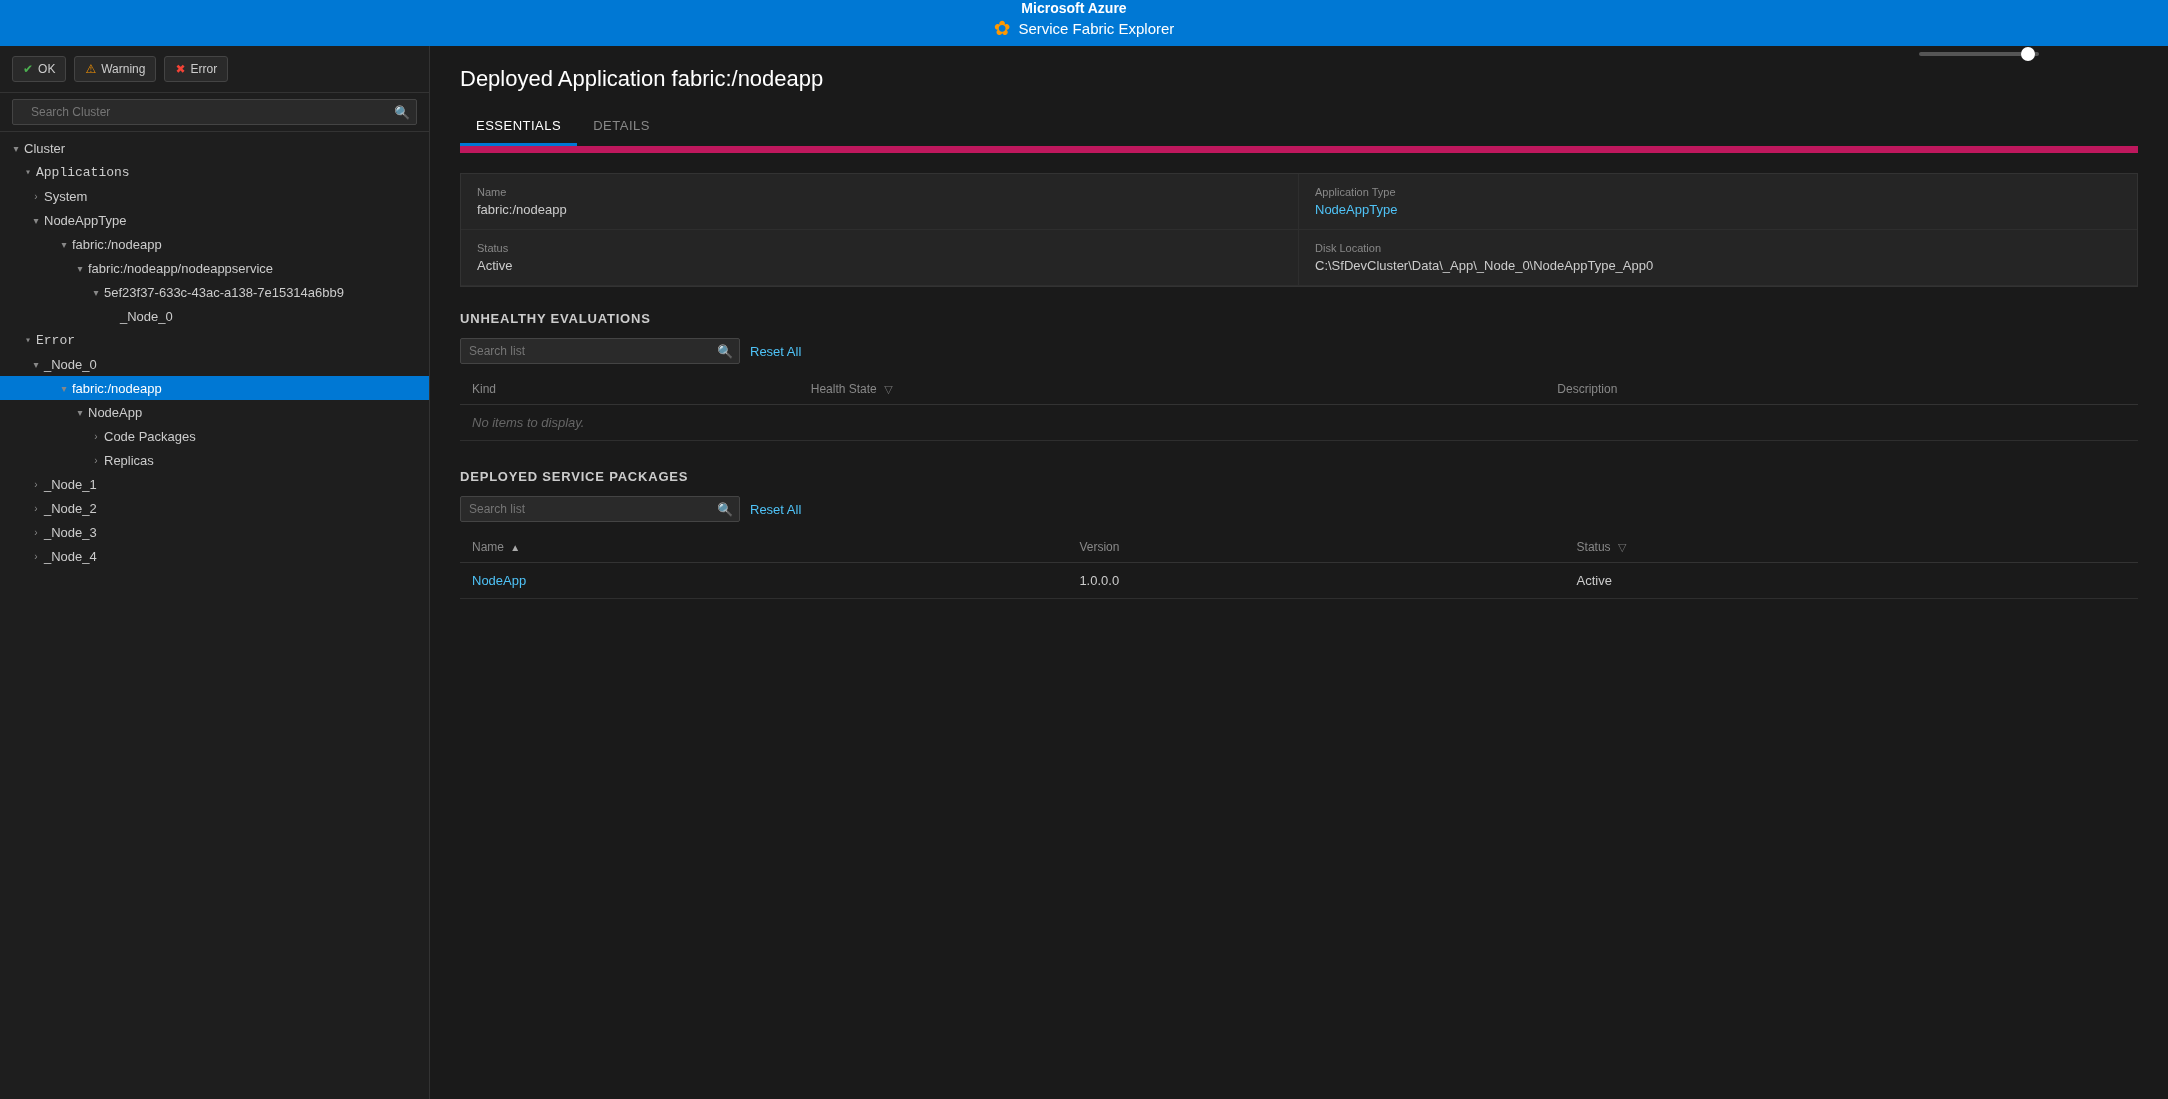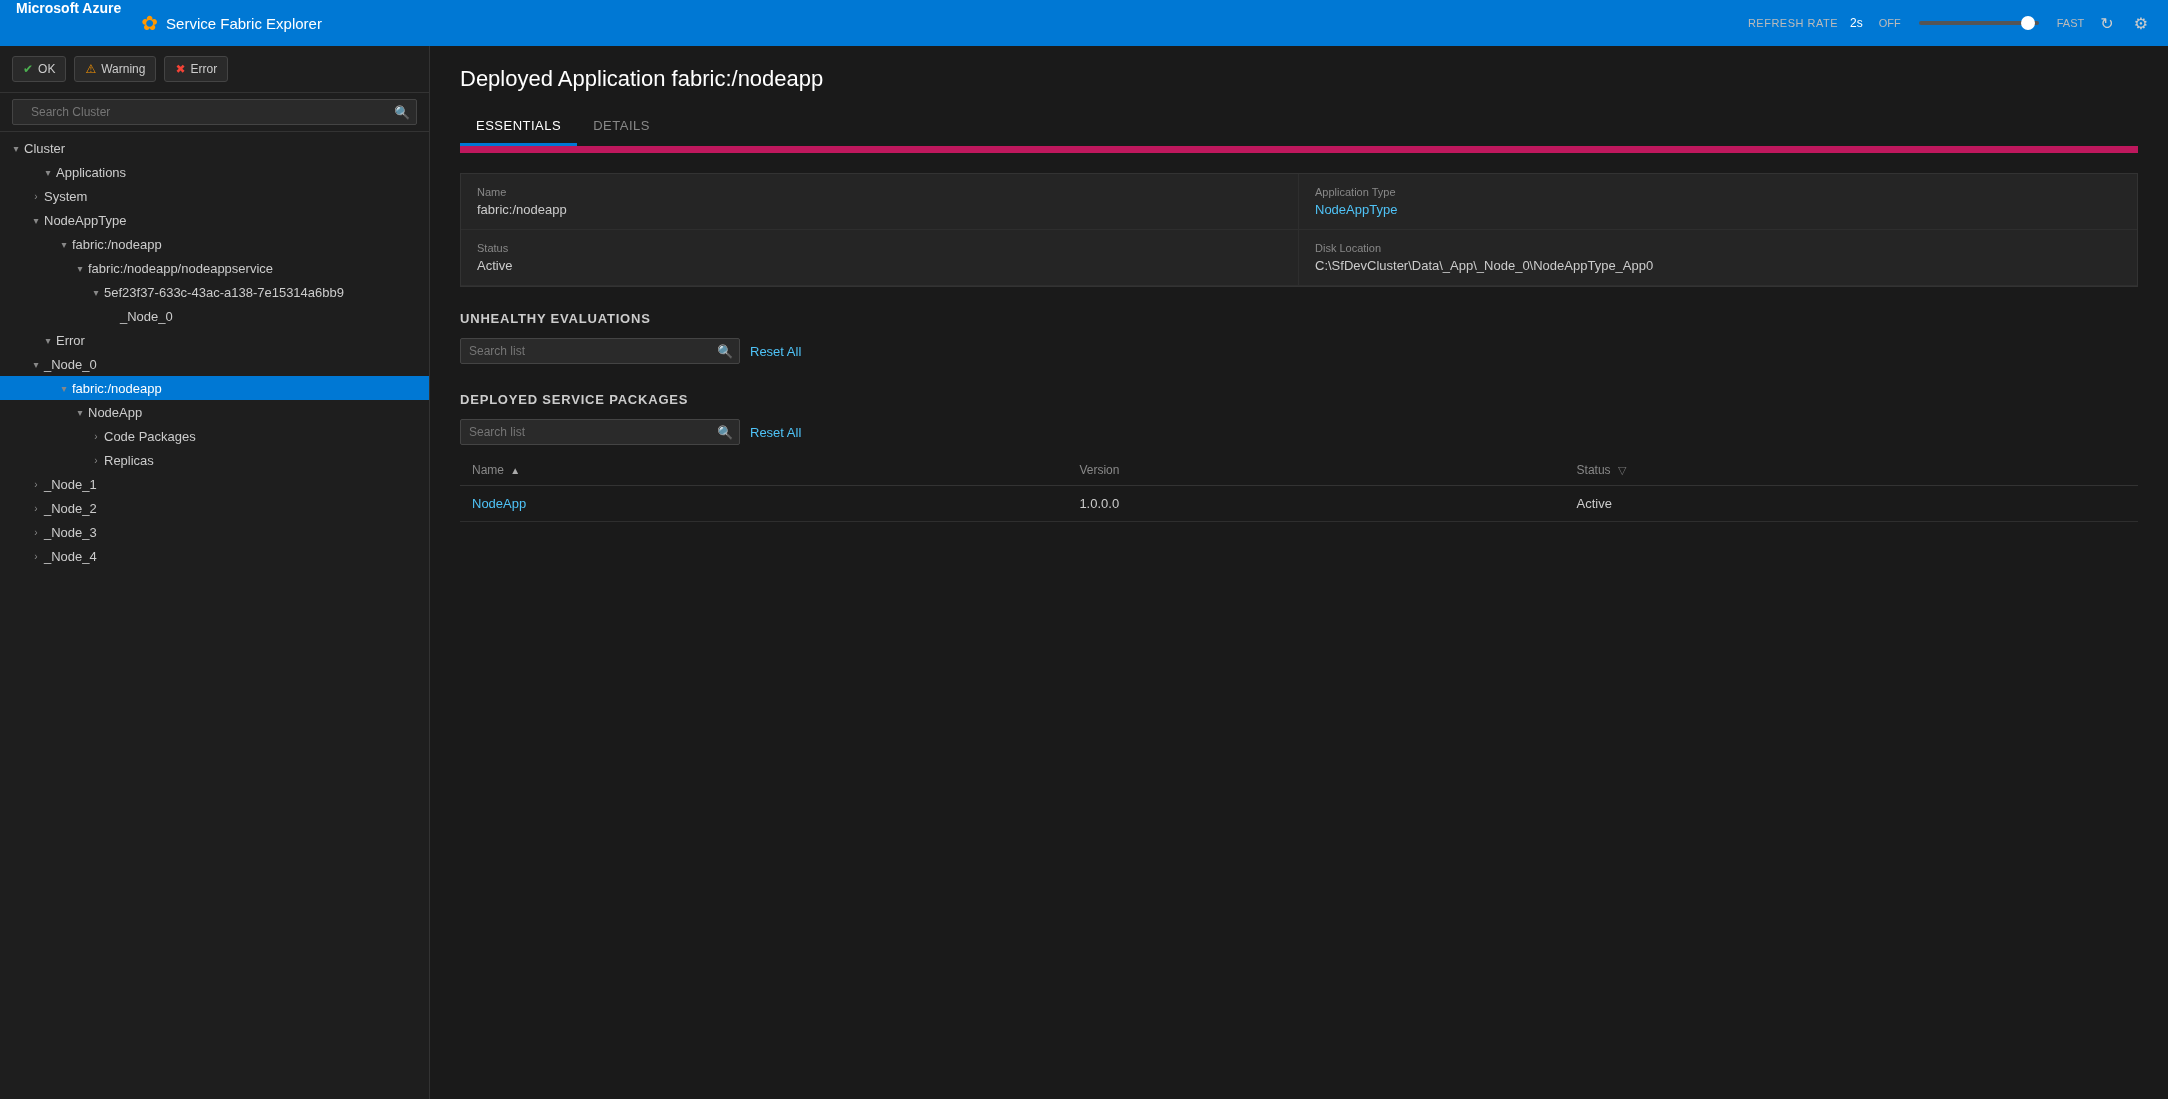--- a/index.html
+++ b/index.html
@@ -1,19 +1,19 @@
 <!DOCTYPE html>
 <html><head>
   <meta charset="utf-8">
   <style>
     * { box-sizing: border-box; margin: 0; padding: 0; }
     body { background: #1a1a1a; color: #ccc; font-family: 'Segoe UI', Arial, sans-serif; font-size: 13px; height: 100vh; overflow: hidden; display: flex; flex-direction: column; }
 
     
-    .topbar { background: #0078d4; display: flex; padding: 0 16px; height: 46px; flex-shrink: 0; }
+    .topbar { background: #0078d4; display: flex; align-items: center; padding: 0 16px; height: 46px; flex-shrink: 0; flex-direction: column; }
     .topbar-brand { color: #fff; font-size: 14px; font-weight: 300; margin-right: 20px; white-space: nowrap; }
     .topbar-brand strong { font-weight: 600; }
     .topbar-app { display: flex; align-items: center; gap: 8px; color: #fff; font-size: 15px; font-weight: 300; }
     .topbar-icon { color: #ff9800; font-size: 20px; }
     .topbar-right { margin-left: auto; display: flex; align-items: center; gap: 12px; color: #ddd; font-size: 12px; }
     .refresh-label { color: #bbb; letter-spacing: 0.5px; font-size: 11px; }
     .refresh-val { color: #fff; font-weight: 400; margin-right: 4px; }
     .refresh-off { color: #bbb; font-size: 11px; }
     .refresh-fast { color: #bbb; font-size: 11px; }
     .slider-track { width: 120px; height: 4px; background: #555; border-radius: 2px; position: relative; margin: 0 6px; }
@@ -35,21 +35,21 @@
     .search-box .search-wrap { position: relative; }
     .search-box .search-icon { position: absolute; right: 6px; top: 50%; transform: translateY(-50%); color: #888; font-size: 13px; }
     .tree { overflow-y: auto; flex: 1; padding: 4px 0; }
     .tree-item { display: flex; align-items: center; padding: 4px 8px 4px 0; cursor: pointer; white-space: nowrap; font-size: 13px; color: #ccc; }
     .tree-item.selected { background: #0078d4; color: #fff; }
     .tree-item .chevron { width: 16px; height: 16px; display: inline-flex; align-items: center; justify-content: center; font-size: 10px; color: #888; flex-shrink: 0; }
     .tree-item .chevron.open::before { content: '▾'; }
     .tree-item .chevron.closed::before { content: '›'; }
     .tree-item .chevron.leaf::before { content: ''; }
     .indent1 { padding-left: 8px; }
-    .indent2 { padding-left: 40px; }
+    .indent2 { padding-left: 20px; font-family: Liberation Mono, monospace; }
     .indent3 { padding-left: 28px; }
     .indent4 { padding-left: 56px; }
     .indent5 { padding-left: 72px; }
     .indent6 { padding-left: 88px; }
 
     
     .content { flex: 1; overflow-y: auto; background: #1a1a1a; padding: 0; }
     .content-inner { padding: 20px 30px; }
     .page-title { font-size: 22px; font-weight: 300; color: #ccc; margin-bottom: 16px; }
     .page-title span { color: #fff; font-weight: 400; }
@@ -260,20 +260,41 @@
 
       <div class="section">
         <div class="section-title">UNHEALTHY EVALUATIONS</div>
         <div class="filter-row">
           <div class="search-wrap">
             <input type="text" placeholder="Search list" style="">
             <span class="search-icon">🔍</span>
           </div>
           <button class="reset-btn">Reset All</button>
         </div>
+        <table class="data-table">
+          <thead>
+            <tr>
+              <th>
+                <span>Kind</span>
+              </th>
+              <th>
+                <span>Health State</span>
+                <span class="th-icon">▽</span>
+              </th>
+              <th>
+                <span>Description</span>
+              </th>
+            </tr>
+          </thead>
+          <tbody>
+            <tr>
+              <td colspan="3" class="empty">No items to display.</td>
+            </tr>
+          </tbody>
+        </table>
       </div>
 
       <div class="section">
         <div class="section-title">DEPLOYED SERVICE PACKAGES</div>
         <div class="filter-row">
           <div class="search-wrap">
             <input type="text" placeholder="Search list" style="">
             <span class="search-icon">🔍</span>
           </div>
           <button class="reset-btn">Reset All</button>

